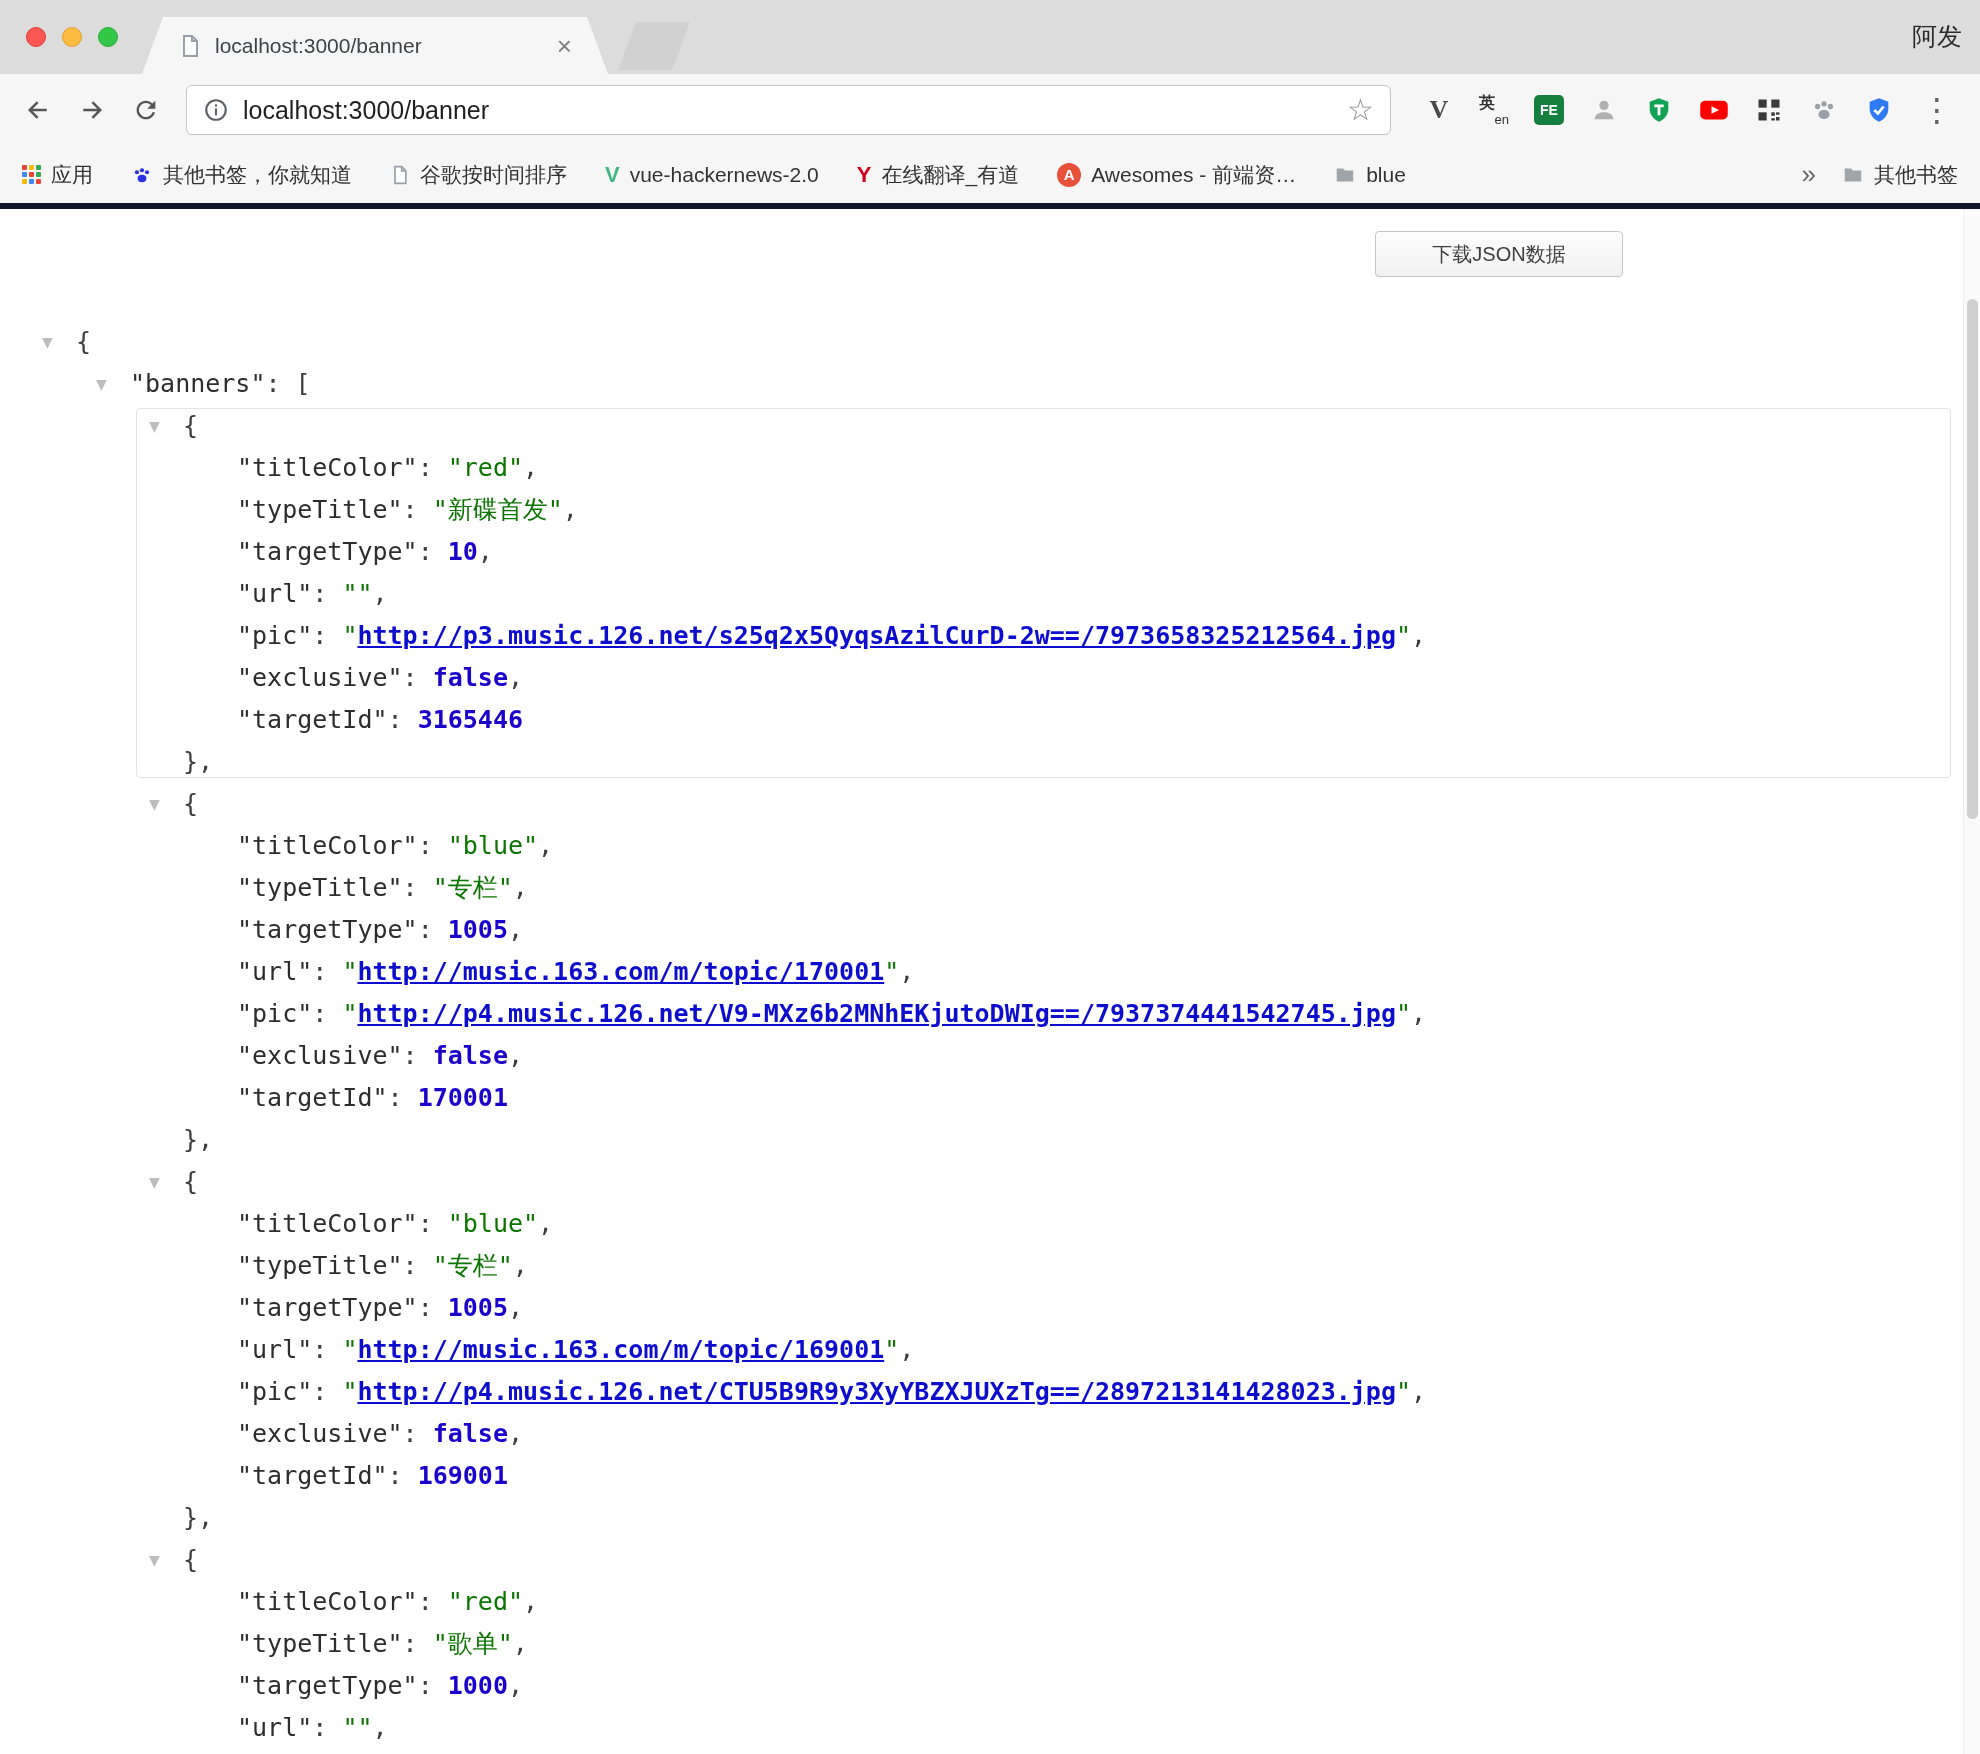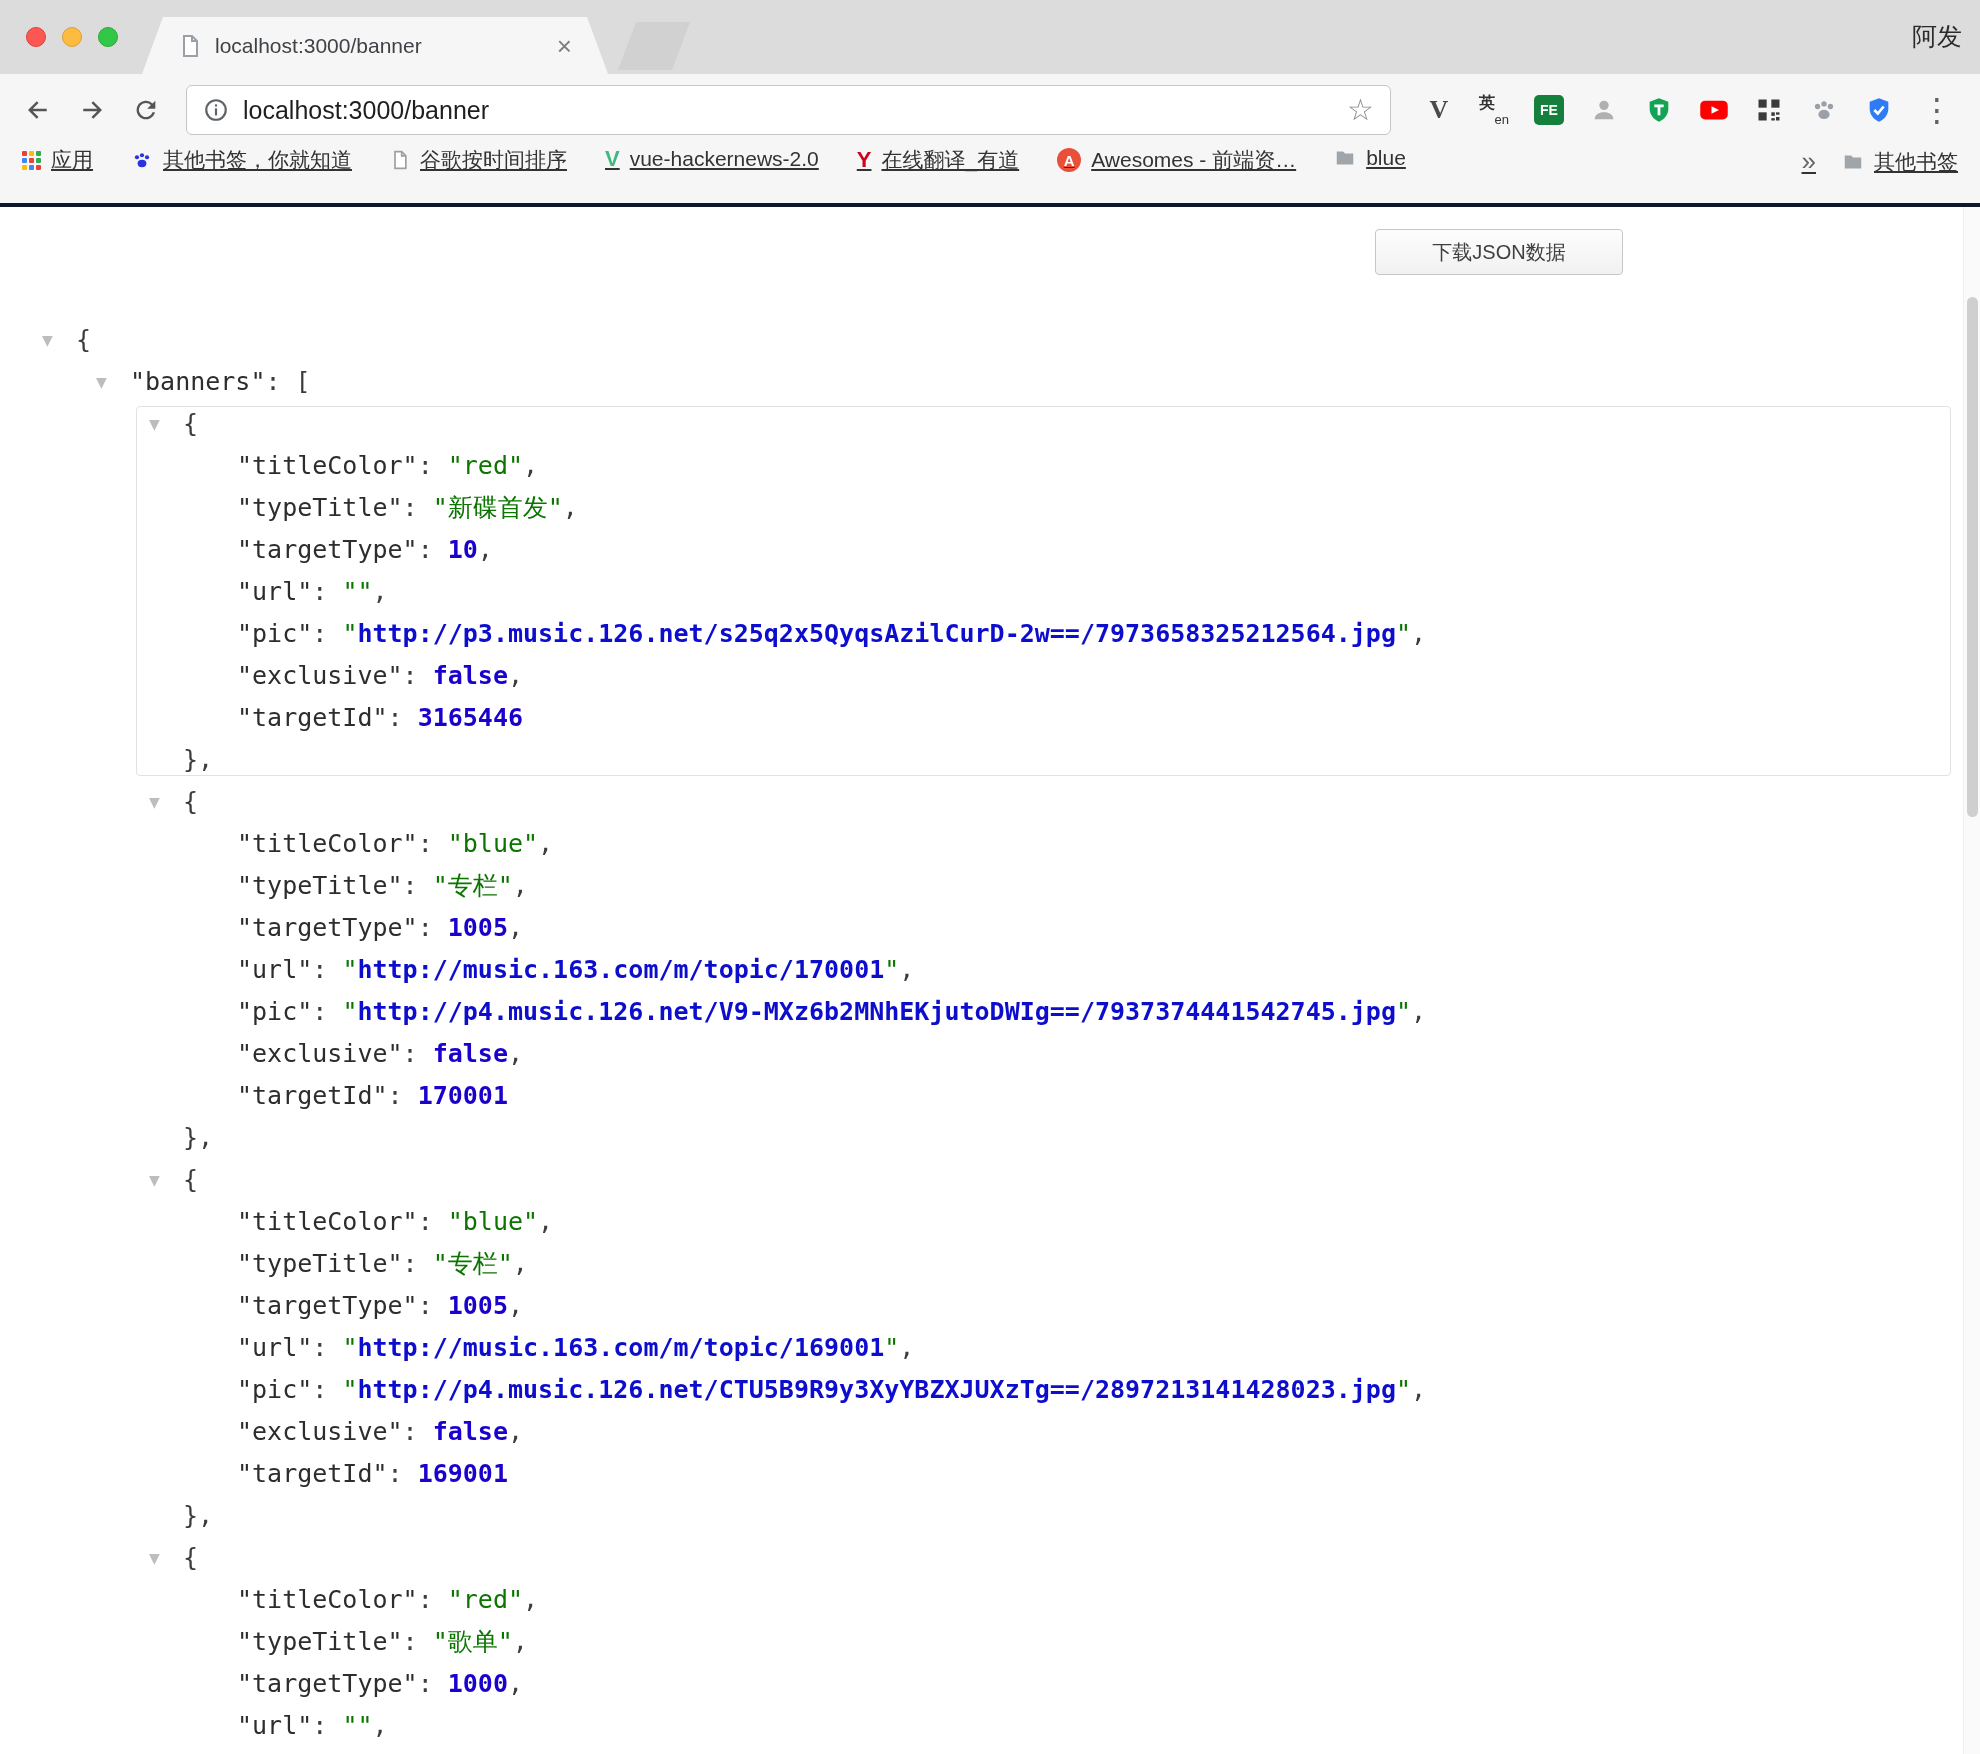--- a/index.html
+++ b/index.html
@@ -32,22 +32,22 @@
   .exts{display:flex;align-items:center;gap:23px;margin-left:26px;}
   .ext{width:32px;height:32px;display:flex;align-items:center;justify-content:center;cursor:pointer;position:relative;}
   .ext-v{font-size:26px;font-weight:bold;color:#4A4A4A;font-family:"Liberation Serif",serif;}
   .ext-translate{width:30px;height:30px;position:relative;}
   .ext-translate .zh{position:absolute;left:0;top:-2px;font-size:16px;color:#333;font-weight:bold;}
   .ext-translate .en{position:absolute;right:0;bottom:-2px;font-size:13px;color:#333;font-weight:normal;}
   .ext-fe{width:30px;height:30px;background:#15803d;border-radius:5px;color:#fff;font-weight:bold;font-size:14px;display:flex;align-items:center;justify-content:center;}
   .menu-dots{margin-left:20px;font-size:32px;color:#5F6368;line-height:1;cursor:pointer;}
 
   
-  .bookmarks{height:57px;background:#F6F6F6;display:flex;align-items:flex-start;gap:38px;padding:0 22px;
-             border-bottom:4px solid #0f172a;font-size:21px;color:#333;text-decoration:underline;}
+  .bookmarks{height:57px;background:#F6F6F6;display:flex;align-items:center;gap:38px;padding:0 22px;
+             border-bottom:6px solid #0f172a;font-size:21px;color:#333;}
   .bm{display:flex;align-items:center;gap:10px;white-space:nowrap;cursor:pointer;}
   .bm-right{margin-left:auto;display:flex;align-items:center;gap:26px;}
   .chev{font-size:26px;color:#666;cursor:pointer;}
   .apps-grid{display:grid;grid-template-columns:repeat(3,5px);grid-template-rows:repeat(3,5px);gap:2px;}
   .apps-grid i{display:block;width:5px;height:5px;border-radius:1px;}
   .bm-letter-v{font-size:22px;font-weight:bold;color:#41B883;}
   .bm-letter-y{font-size:22px;font-weight:bold;color:#D0021B;}
   .bm-circle-a{width:24px;height:24px;border-radius:50%;background:#E8503A;color:#fff;font-weight:bold;font-size:15px;display:flex;align-items:center;justify-content:center;}
 
   
@@ -63,21 +63,21 @@
   .json-tree{position:relative;width:1875px;margin:112px 0 0 76px;
              font-family:"DejaVu Sans Mono","Liberation Mono",monospace;
              font-size:25px;line-height:42px;color:#333;}
   .jline{white-space:pre;}
   .tri{display:inline-block;width:34px;margin-left:-34px;color:#BDBDBD;font-size:14px;
        font-family:"DejaVu Sans",sans-serif;vertical-align:3px;cursor:pointer;}
   .k{color:#2D2D2D;}
   .p{color:#3C3C3C;}
   .s{color:#0B7500;}
   .n,.b{color:#1A01CC;font-weight:bold;text-align:center;}
-  .lnk{color:#0D0DCE;font-weight:bold;cursor:pointer;}
+  .lnk{color:#0D0DCE;font-weight:bold;text-decoration:underline;cursor:pointer;}
   .obj{position:relative;}
   .obj.hov::before{content:"";position:absolute;left:60px;right:0;top:3px;bottom:5px;
                    border:1px solid #E2E2E2;border-radius:4px;pointer-events:none;}
 
   .scrollbar{position:absolute;right:0;top:0;bottom:0;width:16px;background:#FAFAFA;border-left:1px solid #EFEFEF;}
   .scroll-thumb{position:absolute;top:90px;right:2px;width:11px;height:520px;background:#CFCFCF;border-radius:6px;}
 </style>
 </head>
 <body>
 

